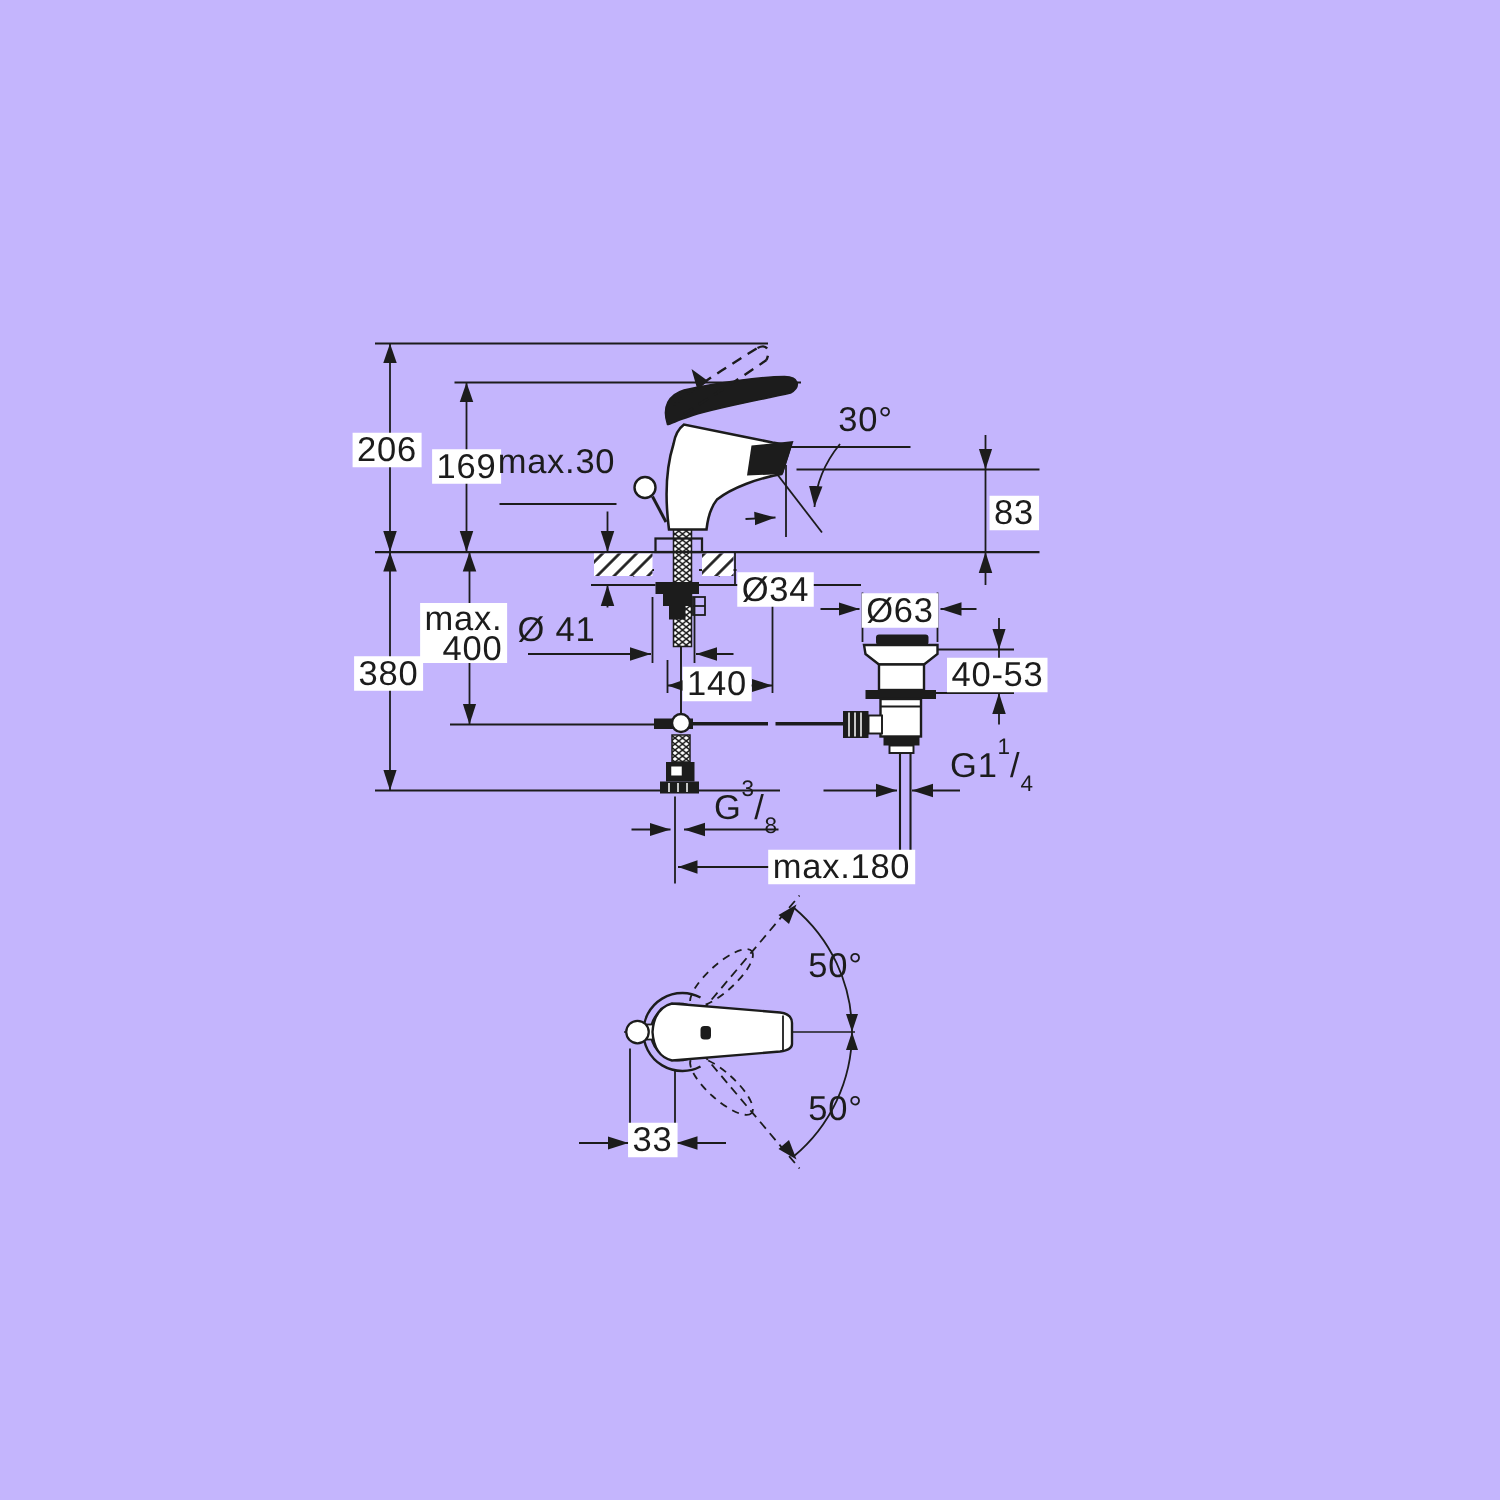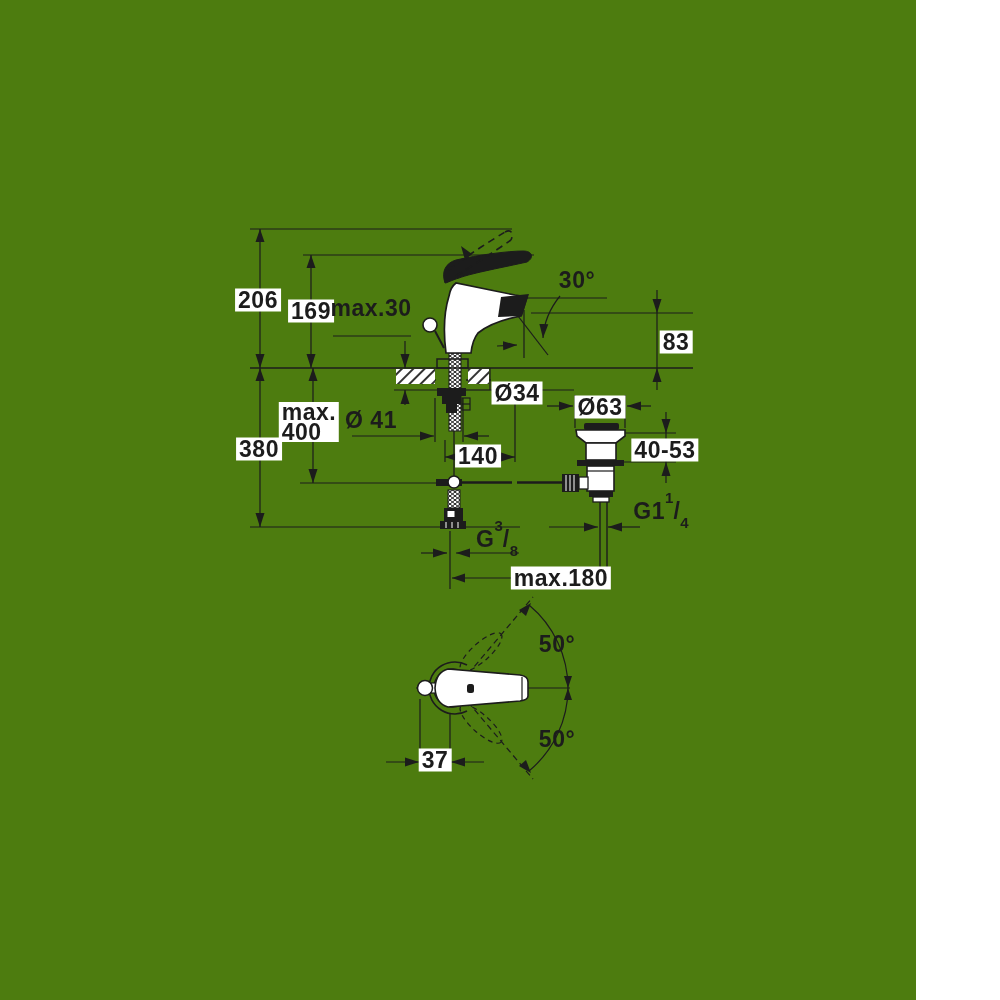--- a/index.html
+++ b/index.html
@@ -1,22 +1,22 @@
 <!DOCTYPE html>
 <html><head>
 <meta charset="utf-8">
 <style>
   html,body{margin:0;padding:0;background:#ffffff;}
-  .canvas{position:relative;width:916px;height:1000px;background:#4d7c0f;overflow:hidden;
-          font-family:"Liberation Sans",sans-serif;font-weight:bold;}
+  .canvas{position:relative;width:1000px;height:1000px;background:#c4b5fd;overflow:hidden;
+          font-family:"Liberation Sans",sans-serif;}
   svg{position:absolute;left:0;top:0;}
   .lbl{position:absolute;transform:translate(-50%,-50%);font-size:23px;color:#1c1c1c;
        white-space:nowrap;letter-spacing:0.5px;line-height:23px;}
   .bg{background:#ffffff;padding:0 3px;}
-  .twoline{text-align:left;line-height:20px;}
+  .twoline{text-align:right;line-height:20px;}
   .twoline .row{display:block;}
   .lbl sup{font-size:15px;position:relative;top:-7px;letter-spacing:0;}
   .lbl sub{font-size:15px;position:relative;top:4px;letter-spacing:0;}
 </style>
 </head>
 <body>
 
 <div class="canvas">
 
 <svg width="1000" height="1000" viewBox="0 0 1000 1000">
@@ -216,15 +216,15 @@
 <div class="lbl bg" style="left:665px;top:450px">40-53</div>
 <div class="lbl" style="left:661px;top:512px">
   <span>G1</span><sup>1</sup><span>/</span><sub>4</sub>
 </div>
 <div class="lbl" style="left:497px;top:540px">
   <span>G</span><sup>3</sup><span>/</span><sub>8</sub>
 </div>
 <div class="lbl bg" style="left:561px;top:578px">max.180</div>
 <div class="lbl" style="left:557px;top:644px">50°</div>
 <div class="lbl" style="left:557px;top:739px">50°</div>
-<div class="lbl bg" style="left:435px;top:760px">37</div>
+<div class="lbl bg" style="left:435px;top:760px">33</div>
 
 </div>
 
 </body></html>

